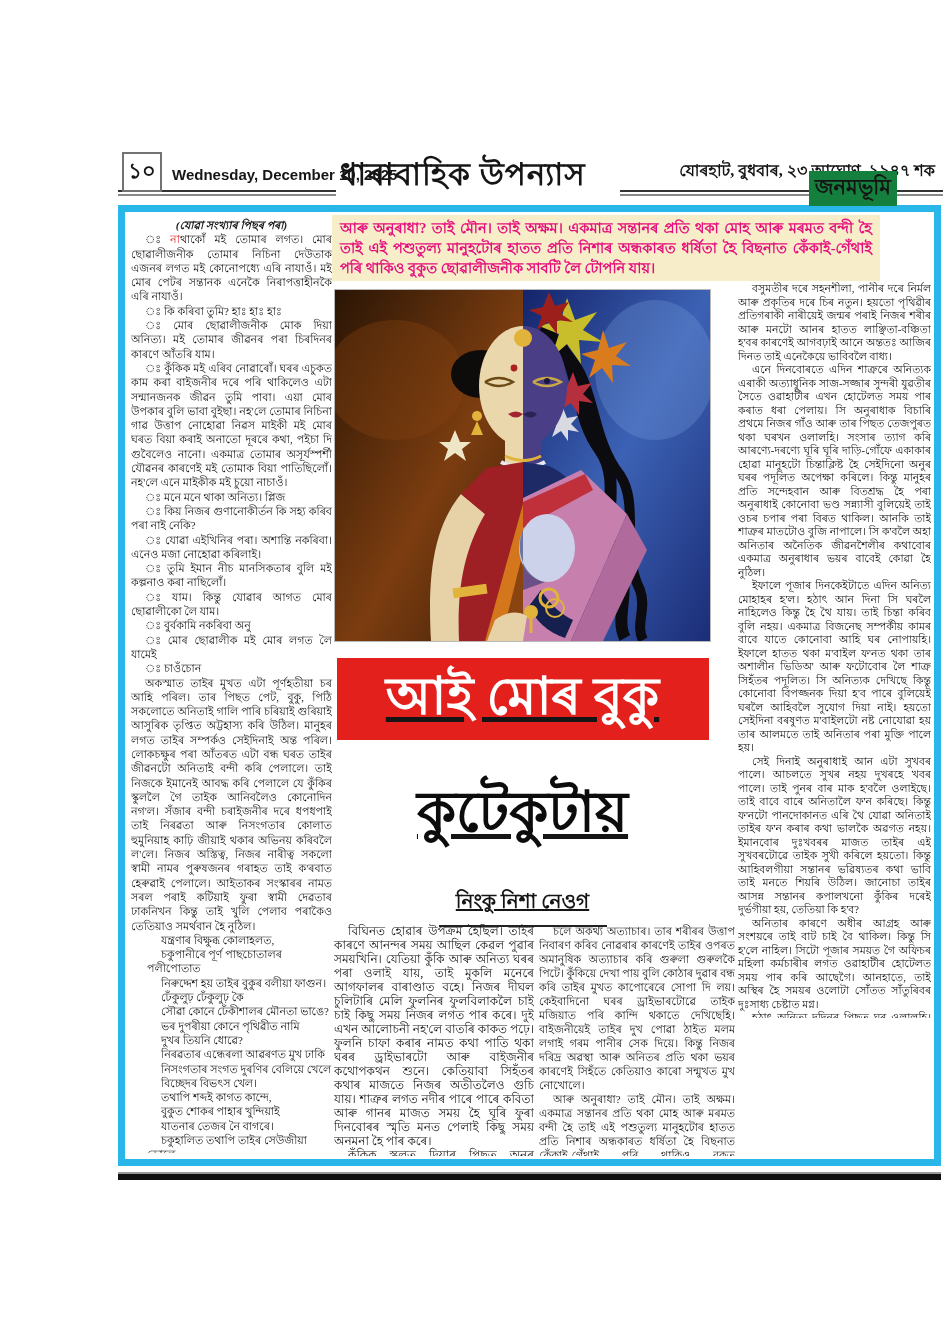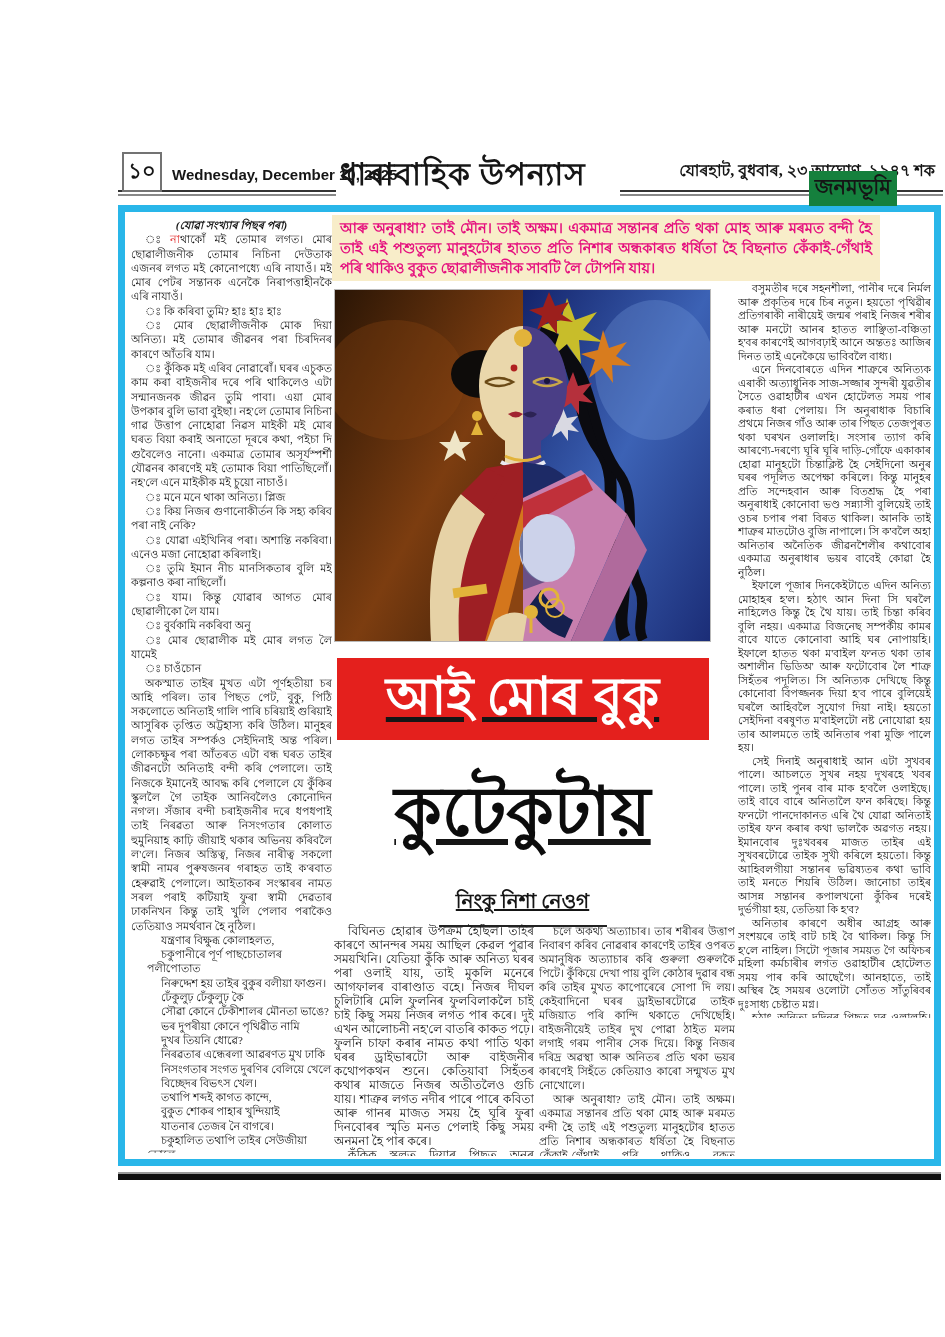--- a/index.html
+++ b/index.html
@@ -44,21 +44,21 @@
           line-height:20px; padding:3px 8px; text-align:justify; overflow:hidden; }
 
   
   .illus { position:absolute; left:209px; top:77px; width:377px; height:353px;
            border:1px solid #b9b9b9; background:#23170c; }
 
   
   .headline-wrap { position:absolute; left:209px; top:438px; width:377px; text-align:center;text-decoration:underline; }
   .band { margin:8px auto 0; width:372px; height:82px; background:#e4201d; color:#fff;
           font:bold 52px "Liberation Serif",serif; display:flex; align-items:center; justify-content:center; }
-  .big-title { margin-top:2px; font-weight:900; font-size:68px; line-height:140px; color:#0c0c0c;
+  .big-title { margin-top:2px; font-weight:900; font-size:56px; line-height:140px; color:#0c0c0c;
                font-family:"Liberation Serif",serif; }
   .author { margin-top:4px; font:bold 20px "Liberation Serif",serif; }
   .author-rule { width:168px; border-bottom:2px solid #222; margin:6px auto 0; }
 
   
   .bottom-bar { position:absolute; left:118px; top:1172px; width:823px; height:8px;
                 border-top:2px solid #9a9a9a; background:#101010; }
 </style>
 </head>
 <body>

